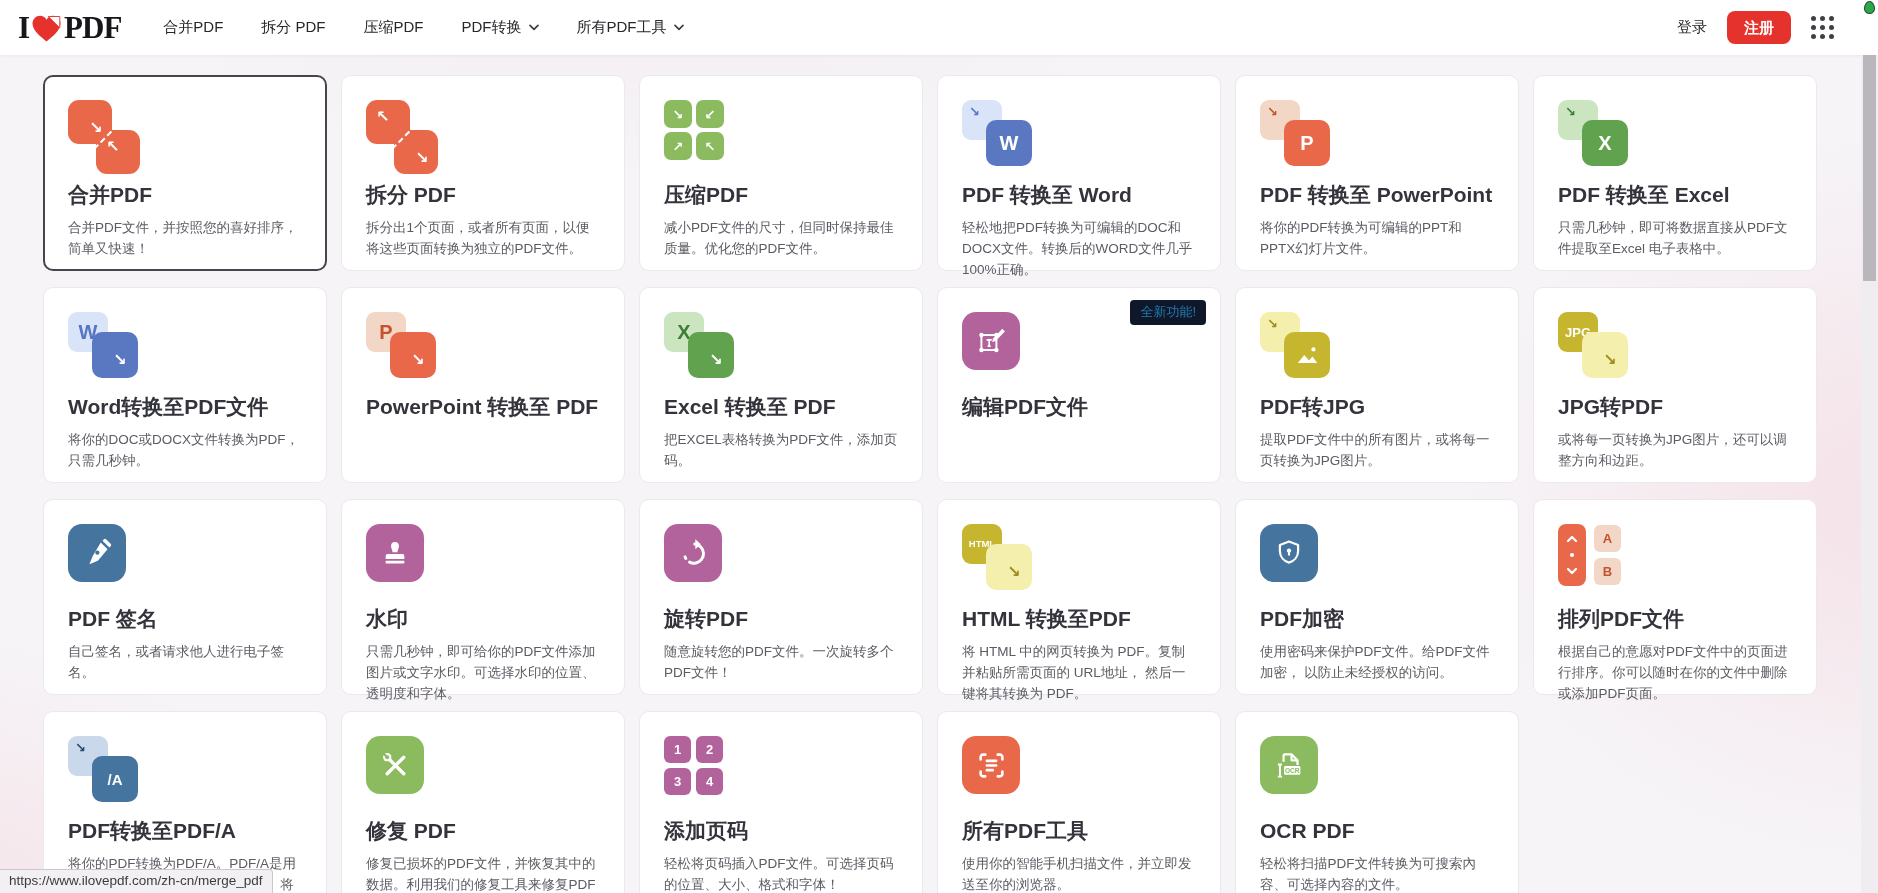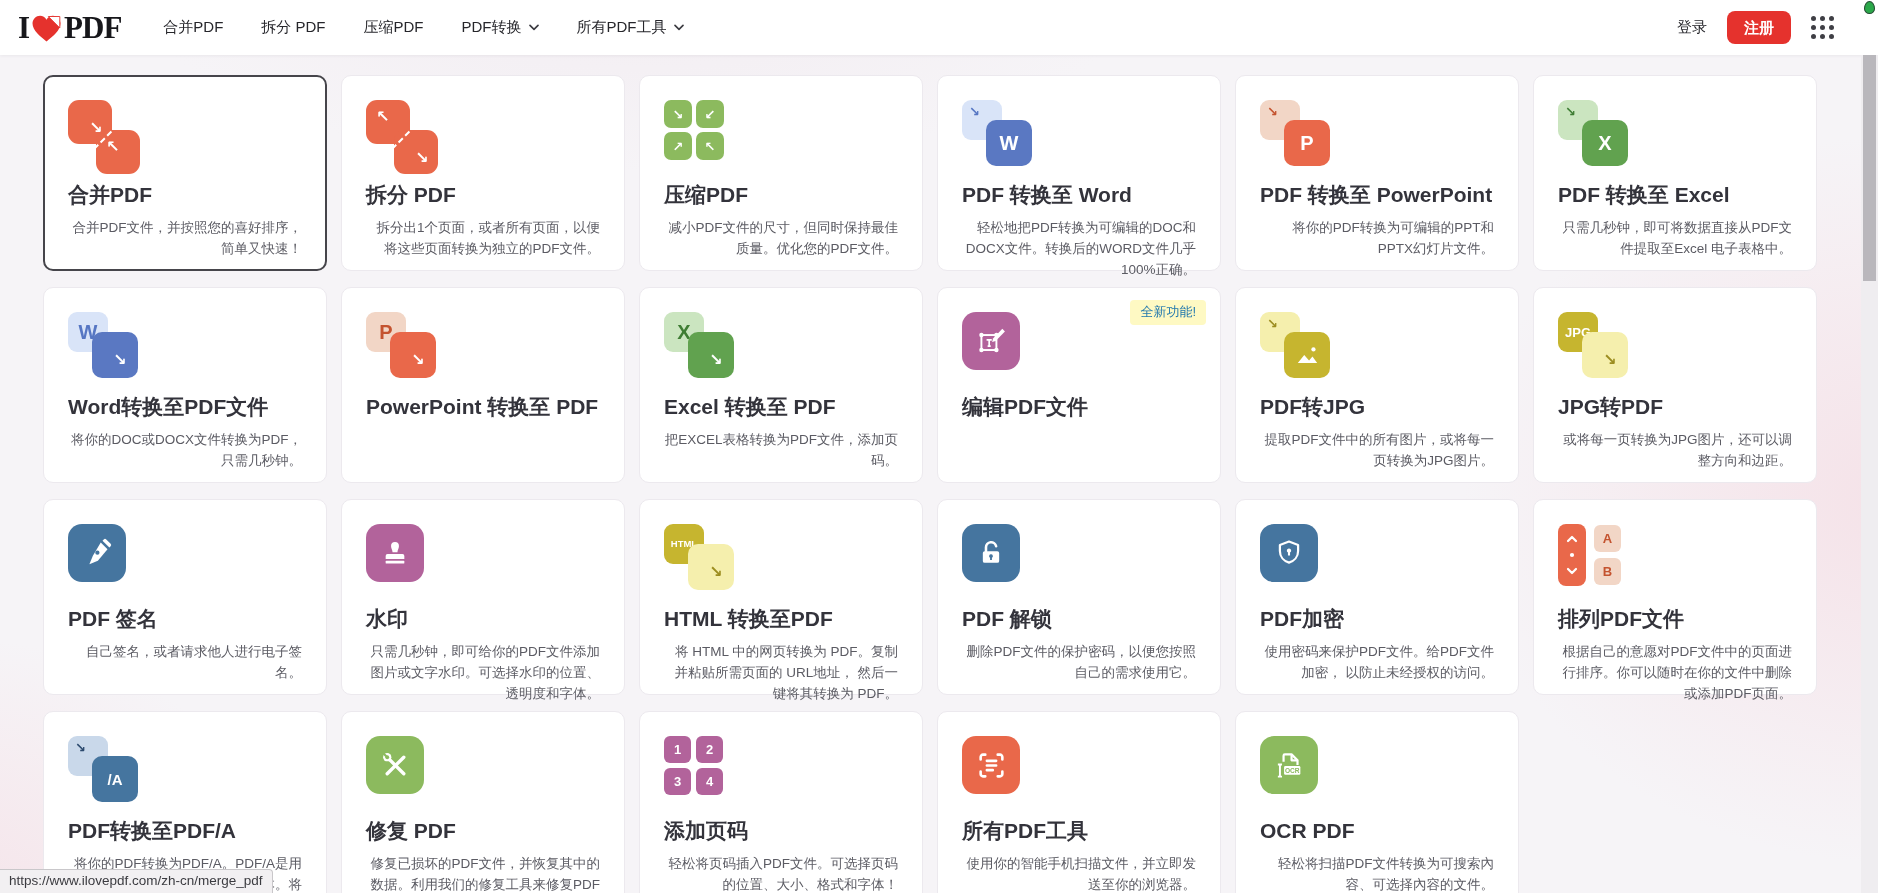--- a/index.html
+++ b/index.html
@@ -47,21 +47,21 @@
   .card{
     position:relative; background:#fff; border:1px solid #ece9ee; border-radius:10px;
     height:196px; padding:24px 24px 0; cursor:pointer;
   }
   .card.selected{ border:2px solid #46454b; padding:23px 23px 0; }
   .icon-area{ height:78px; display:flex; align-items:flex-start; }
   .card-title{
     font-size:21px; font-weight:600; color:#33333b; margin:4px 0 10px; line-height:1.25;
     white-space:nowrap;
   }
-  .card-desc{ font-size:13.5px; line-height:1.55; color:#5b5b63; margin:0;text-align:right; }
+  .card-desc{ font-size:13.5px; line-height:1.55; color:#5b5b63; margin:0; }
   .badge{
     position:absolute; top:12px; right:14px; font-size:13px;
     padding:4px 10px; border-radius:4px; line-height:1.3;
   }
   
   .sq{ display:flex; align-items:center; justify-content:center; }
   .arw{ font-weight:bold; line-height:1; font-family:"DejaVu Sans",sans-serif; }
   .ltr{ font-weight:bold; line-height:1; }
   .ic-duo{ position:relative; width:90px; height:68px; }
   .ic-duo .sq-a{ position:absolute; left:0; top:0; width:40px; height:40px; border-radius:9px; }
@@ -267,21 +267,21 @@
           </div>
           <div class="sq sq-b" style="background:#61A24F">
             <span class="arw" style="color:#fff">↘</span>
           </div>
         </div>
       </div>
     <h3 class="card-title">Excel 转换至 PDF</h3>
     <p class="card-desc">把EXCEL表格转换为PDF文件，添加页码。</p>
   </div>
     <div class="card">
-    <span class="badge" style="background:#fef9c3;color:#2379AE">全新功能!</span>
+    <span class="badge" style="background:#0f172a;color:#2379AE">全新功能!</span>
     <div class="icon-area">
         <div class="sq single" style="background:#B2639B">
           <svg width="31" height="31" viewBox="0 0 24 24">
             <rect x="4.2" y="7" width="11.6" height="11.6" fill="none" stroke="#fff" stroke-width="1.5"></rect>
             <circle cx="4.2" cy="7" r="1.7" fill="#fff"></circle>
             <circle cx="15.8" cy="7" r="1.7" fill="#fff"></circle>
             <circle cx="4.2" cy="18.6" r="1.7" fill="#fff"></circle>
             <circle cx="15.8" cy="18.6" r="1.7" fill="#fff"></circle>
             <path d="M20.4 2.2l2 2-7.2 7.4-2.7.7.7-2.7z" fill="#fff"></path>
             <path d="M8.2 10.8h4M10.2 10.8v4.8M9 15.6h2.4" stroke="#fff" stroke-width="1.3" fill="none"></path>
@@ -347,45 +347,44 @@
             <rect x="4" y="18.7" width="16" height="2.4" rx="0.6"></rect>
           </svg>
         </div>
       </div>
     <h3 class="card-title">水印</h3>
     <p class="card-desc">只需几秒钟，即可给你的PDF文件添加图片或文字水印。可选择水印的位置、透明度和字体。</p>
   </div>
     <div class="card">
 
     <div class="icon-area">
+        <div class="sq single" style="background:#B2639B">
+          <svg width="31" height="31" viewBox="0 0 24 24">
+            <path d="M13 4.7a7.4 7.4 0 1 1-7.6 9.9" fill="none" stroke="#fff" stroke-width="2.3" stroke-linecap="round" stroke-dasharray="26 4 26"></path>
+            <path d="M13.4 0.9l4.3 3.9-4.3 3.9z" fill="#fff"></path>
+          </svg>
+        </div>
+      </div>
+    <h3 class="card-title">旋转PDF</h3>
+    <p class="card-desc">随意旋转您的PDF文件。一次旋转多个PDF文件！</p>
+  </div>
+    <div class="card">
+
+    <div class="icon-area">
         <div class="ic-duo">
           <div class="sq sq-a" style="background:#C6B52F">
             <span class="ltr" style="font-size:9.5px;color:#fff">HTML</span>
           </div>
           <div class="sq sq-b" style="background:#F5EFAD">
             <span class="arw" style="color:#9C8D20">↘</span>
           </div>
         </div>
       </div>
     <h3 class="card-title">HTML 转换至PDF</h3>
     <p class="card-desc">将 HTML 中的网页转换为 PDF。复制并粘贴所需页面的 URL地址， 然后一键将其转换为 PDF。</p>
-  </div>
-    <div class="card">
-
-    <div class="icon-area">
-        <div class="sq single" style="background:#45759F">
-          <svg width="28" height="28" viewBox="0 0 24 24">
-            <path d="M7.7 10.4V7.1a4.4 4.4 0 0 1 8.7-.9" fill="none" stroke="#fff" stroke-width="2.2" stroke-linecap="round"></path>
-            <rect x="5" y="10.4" width="14" height="10" rx="1.6" fill="#fff"></rect>
-            <path d="M12 13.1a1.6 1.6 0 0 0-.8 3v1.9h1.6v-1.9a1.6 1.6 0 0 0-.8-3z" fill="#45759F"></path>
-          </svg>
-        </div>
-      </div>
-    <h3 class="card-title">PDF 解锁</h3>
-    <p class="card-desc">删除PDF文件的保护密码，以便您按照自己的需求使用它。</p>
   </div>
     <div class="card">
 
     <div class="icon-area">
         <div class="sq single" style="background:#45759F">
           <svg width="28" height="28" viewBox="0 0 24 24">
             <path d="M12 2.2l7.8 2.9v5.1c0 5-3.3 8.7-7.8 10-4.5-1.3-7.8-5-7.8-10V5.1z" fill="none" stroke="#fff" stroke-width="1.9" stroke-linejoin="round"></path>
             <path d="M12 8.1a1.8 1.8 0 0 0-.9 3.4v2.6h1.8v-2.6a1.8 1.8 0 0 0-.9-3.4z" fill="#fff"></path>
           </svg>
         </div>

